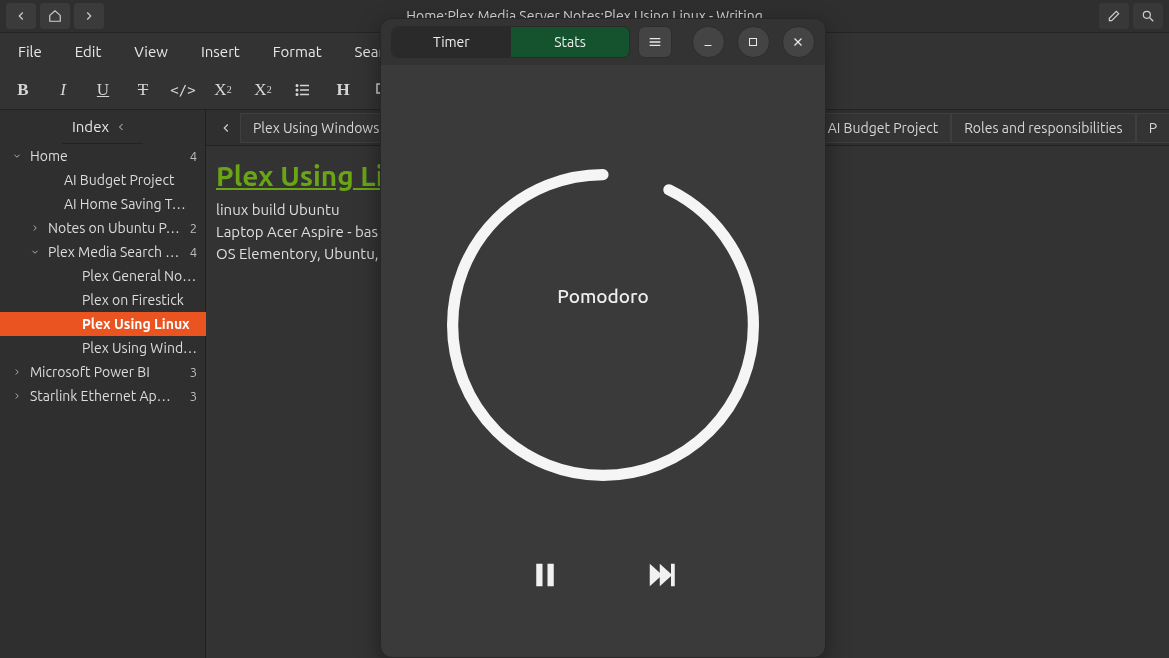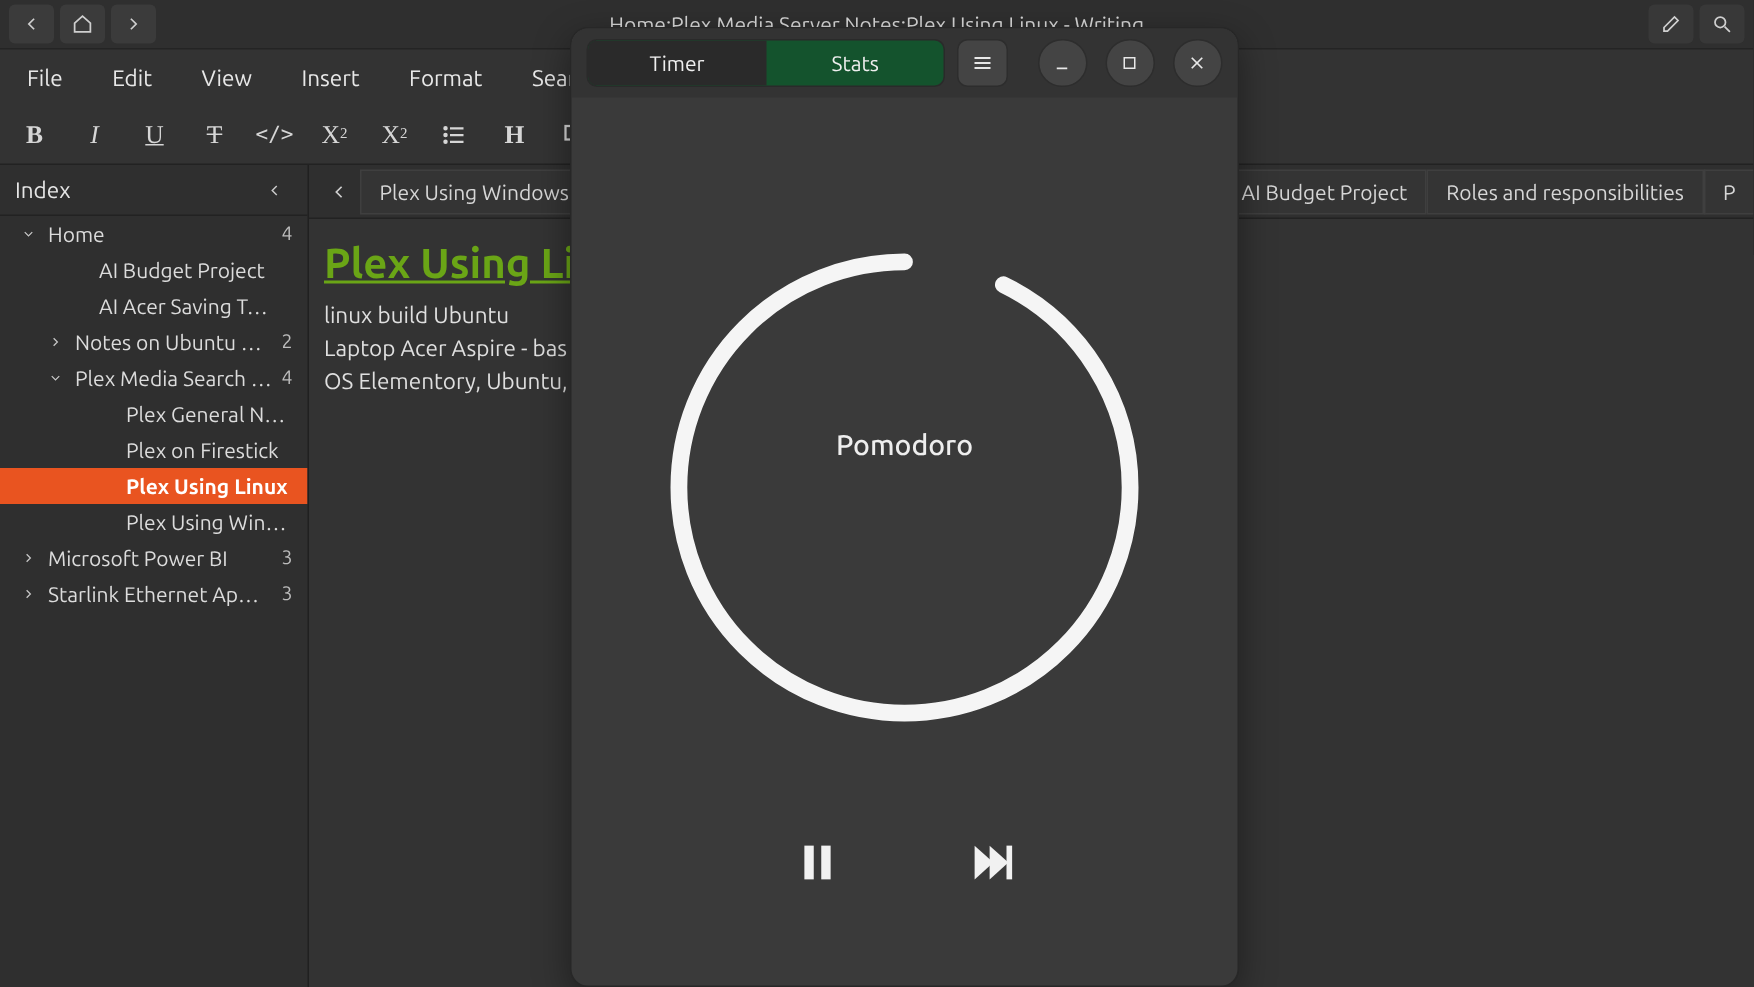--- a/index.html
+++ b/index.html
@@ -14,21 +14,21 @@
   .title-right { margin-left:auto; display:flex; gap:4px; }
   
   .menubar { height:38px; background:#333333; display:flex; align-items:center; padding:0 8px; gap:13px; font-size:15px; color:#e8e8e8; border-top:1px solid #242424; }
   .menu-item { padding:4px 10px; border-radius:4px; cursor:pointer; }
   
   .toolbar { height:40px; background:#333333; display:flex; align-items:center; padding:0 8px; gap:10px; border-bottom:1px solid #222222; }
   .tbtn { width:30px; height:30px; display:flex; align-items:center; justify-content:center; color:#d6d6d6; cursor:pointer; font-family:Georgia, serif; font-size:17px; }
   .tbtn svg { width:18px; height:18px; stroke:#d6d6d6; fill:none; stroke-width:2; }
   .body { display:flex; height:calc(658px - 32px - 38px - 40px); }
   
-  .sidebar { width:206px; background:#2f2f2f; border-right:1px solid #202020; display:flex; flex-direction:column; }
+  .sidebar { width:206px; background:#2f2f2f; border-right:1px solid #202020; display:flex; flex-direction:column;align-items:center; }
   .side-head { height:34px; display:flex; align-items:center; padding:0 10px; font-size:15px; color:#e6e6e6; border-bottom:1px solid #222222; }
   .side-head .chev-btn { width:24px; height:24px; display:flex; align-items:center; justify-content:center; margin-left:auto; cursor:pointer; }
   .tree { flex:1; overflow:auto; font-size:14px; }
   .tree-row { height:24px; display:flex; align-items:center; padding-right:10px; color:#dcdcdc; cursor:pointer; }
   .tree-row .tw { width:14px; height:14px; display:flex; align-items:center; justify-content:center; flex-shrink:0; margin-right:6px; }
   .tree-row .tw svg { width:10px;height:10px;stroke:#c8c8c8;fill:none;stroke-width:2; }
   .tree-row .lbl { flex:1; white-space:nowrap; overflow:hidden; text-overflow:ellipsis; }
   .tree-row .cnt { color:#bdbdbd; font-size:13px; margin-left:6px; }
   .ind0 { padding-left:12px; }
   .ind1 { padding-left:30px; }
@@ -160,21 +160,21 @@
           </span>
           <span class="lbl">Home</span>
           <span class="cnt">4</span>
         </div>
         <div class="tree-row ind1b">
           <span class="tw"></span>
           <span class="lbl">AI Budget Project</span>
         </div>
         <div class="tree-row ind1b">
           <span class="tw"></span>
-          <span class="lbl">AI Acer Saving T…</span>
+          <span class="lbl">AI Home Saving T…</span>
         </div>
         <div class="tree-row ind1">
           <span class="tw">
             <svg viewBox="0 0 24 24">
               <polyline points="9 6 15 12 9 18"></polyline>
             </svg>
           </span>
           <span class="lbl">Notes on Ubuntu P…</span>
           <span class="cnt">2</span>
         </div>

